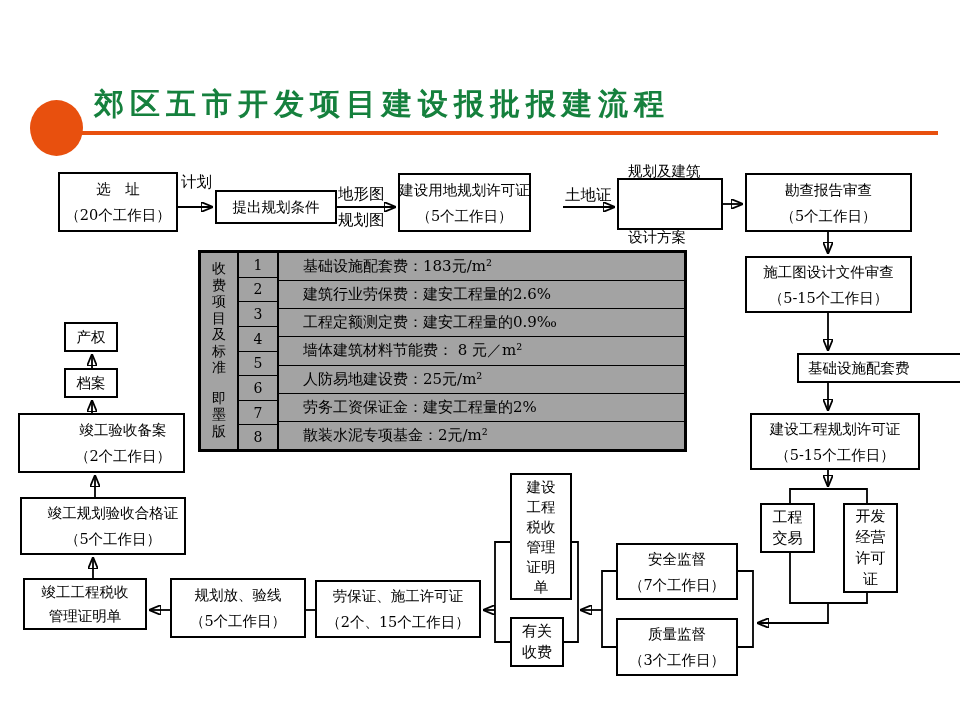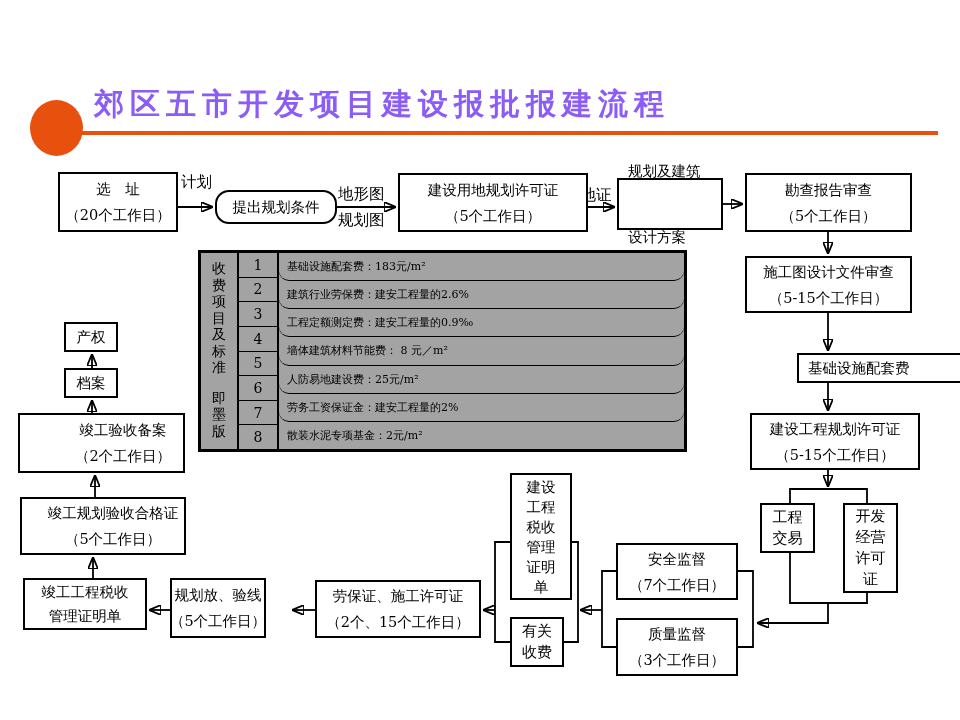--- a/index.html
+++ b/index.html
@@ -28,31 +28,31 @@
              border:3px solid #000;background:#a3a3a3;box-sizing:border-box;display:flex;}
   .ft-side{width:38px;border-right:2px solid #000;display:flex;flex-direction:column;
            align-items:center;padding-top:7px;box-sizing:border-box;font-size:14px;}
   .ft-side .vtext{width:15px;word-break:break-all;line-height:16.5px;text-align:center;}
   .ft-side .vtext2{margin-top:14px;}
   .ft-nums{width:40px;border-right:2px solid #000;display:flex;flex-direction:column;box-sizing:border-box;}
   .ft-nums .cell{flex:1;display:flex;align-items:center;justify-content:center;
                  border-bottom:1px solid #000;font-size:14px;}
   .ft-body{flex:1;display:flex;flex-direction:column;box-sizing:border-box;overflow:hidden;}
   .ft-body .cell{flex:1;display:flex;align-items:center;border-bottom:1px solid #000;
-                 padding-left:8px;font-size:11px;white-space:nowrap;overflow:hidden;border-radius:10px;}
+                 padding-left:24px;font-size:15px;white-space:nowrap;overflow:hidden;}
   .ft-nums .cell:last-child,.ft-body .cell:last-child{border-bottom:none;}
 </style>
 </head>
 <body>
 
 <div class="stage">
 
   <div class="accent-circle" style="background-color: rgb(232, 80, 14);"></div>
   <div class="accent-line" style="background-color: rgb(232, 80, 14);"></div>
-  <div class="page-title" style="color: #8b5cf6;">郊区五市开发项目建设报批报建流程</div>
+  <div class="page-title" style="color: #15803d;">郊区五市开发项目建设报批报建流程</div>
 
   <svg class="wires" width="960" height="720" viewBox="0 0 960 720">
     <defs>
       <marker id="ar" markerUnits="userSpaceOnUse" markerWidth="12" markerHeight="10" refX="11" refY="5" orient="auto">
         <path d="M0,0 L12,5 L0,10 z" fill="#000" stroke="none"></path>
       </marker>
     </defs>
 
     <line x1="178" y1="207" x2="212" y2="207" marker-end="url(#ar)"></line>
     <line x1="337" y1="207" x2="395" y2="207" marker-end="url(#ar)"></line>
@@ -87,24 +87,24 @@
 
   <span class="edge-label" style="left:181px;top:172px;">计划</span>
   <span class="edge-label" style="left:338px;top:184px;">地形图</span>
   <span class="edge-label" style="left:338px;top:210px;">规划图</span>
   <span class="edge-label" style="left:565px;top:185px;">土地证</span>
 
   <div class="fbox" style="left:58px;top:172px;width:120px;height:60px;">
     <div>选　址</div>
     <div>（20个工作日）</div>
   </div>
-  <div class="fbox" style="left:215px;top:190px;width:122px;height:34px;border-radius:14px;">
+  <div class="fbox" style="left:215px;top:190px;width:122px;height:34px;">
     <div>提出规划条件</div>
   </div>
-  <div class="fbox" style="left:398px;top:173px;width:190px;height:59px;">
+  <div class="fbox" style="left:398px;top:173px;width:133px;height:59px;">
     <div>建设用地规划许可证</div>
     <div>（5个工作日）</div>
   </div>
   <div class="fbox left-align" style="left:617px;top:178px;width:106px;height:52px;line-height:24px;">
     <div>规划及建筑</div>
     <div>设计方案</div>
   </div>
   <div class="fbox" style="left:745px;top:173px;width:167px;height:59px;">
     <div>勘查报告审查</div>
     <div>（5个工作日）</div>
@@ -151,21 +151,21 @@
   </div>
   <div class="fbox tight" style="left:510px;top:617px;width:54px;height:50px;">
     <div>有关</div>
     <div>收费</div>
   </div>
 
   <div class="fbox" style="left:315px;top:580px;width:166px;height:58px;">
     <div>劳保证、施工许可证</div>
     <div>（2个、15个工作日）</div>
   </div>
-  <div class="fbox" style="left:170px;top:578px;width:96px;height:60px;">
+  <div class="fbox" style="left:170px;top:578px;width:136px;height:60px;">
     <div>规划放、验线</div>
     <div>（5个工作日）</div>
   </div>
   <div class="fbox" style="left:23px;top:578px;width:124px;height:52px;line-height:24px;">
     <div>竣工工程税收</div>
     <div>管理证明单</div>
   </div>
 
   <div class="fbox" style="left:20px;top:497px;width:166px;height:58px;padding-left:20px;">
     <div>竣工规划验收合格证</div>

